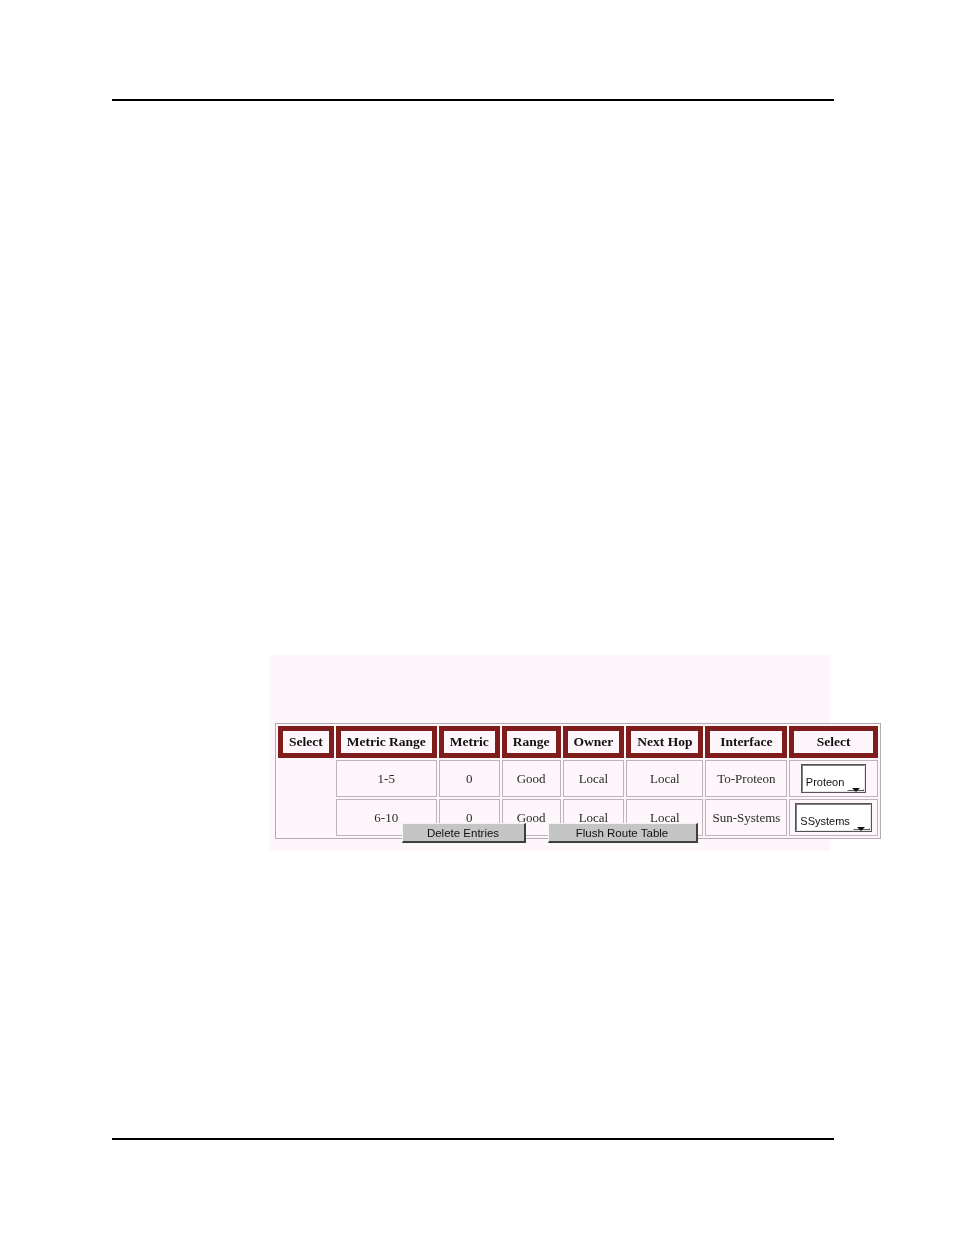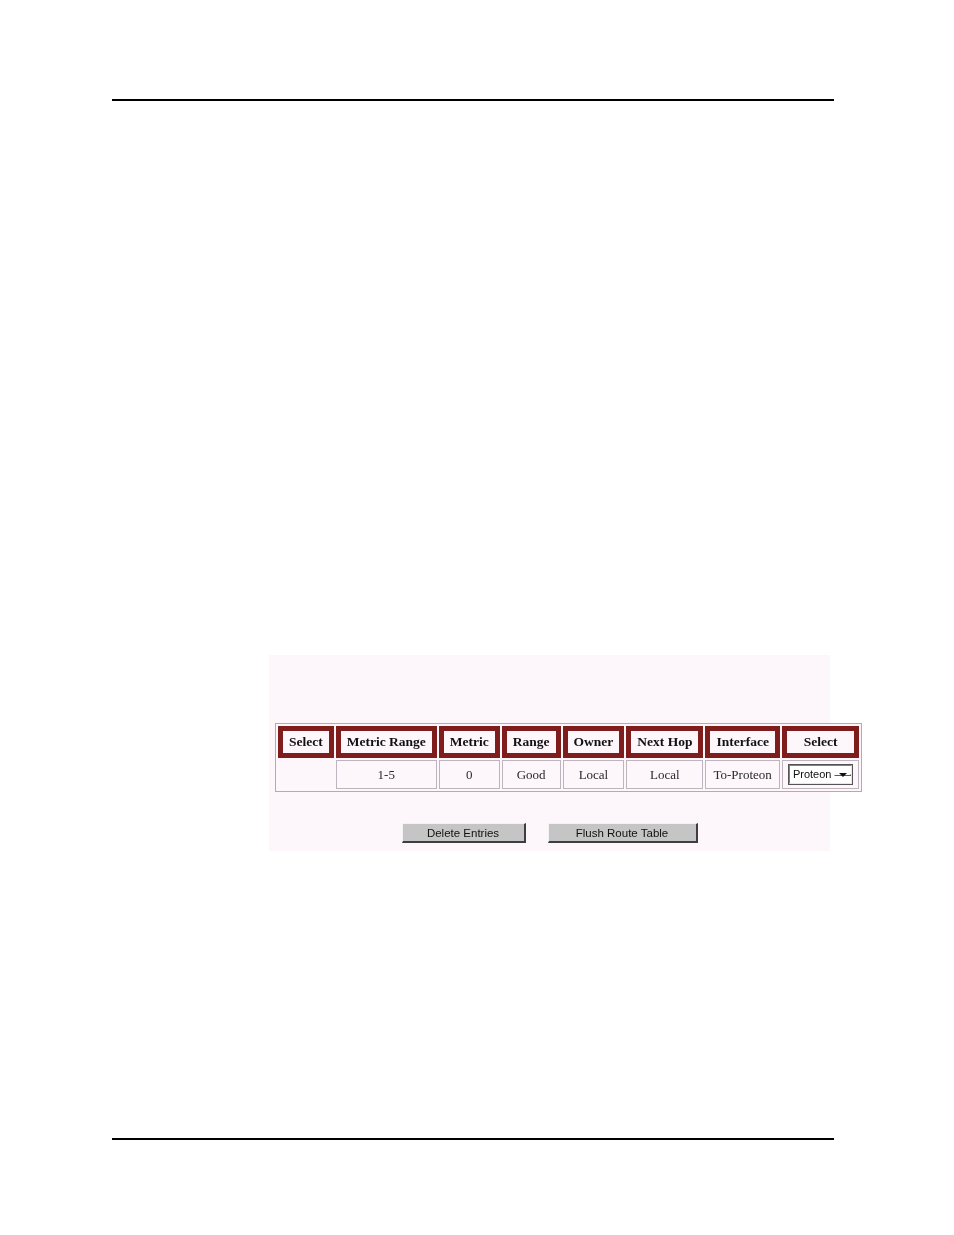--- a/index.html
+++ b/index.html
@@ -165,23 +165,23 @@
   th.c-metric     { width: 42px; }
   th.c-state      { width: 34px; }
   th.c-owner      { width: 42px; }
   th.c-nexthop    { width: 62px; }
   th.c-interface  { width: 78px; }
   th.c-zones      { width: 86px; }
 
   
   .ddl {
     display: inline-flex;
-    align-items: center;
+    align-items: flex-end;
     box-sizing: border-box;
-    height: 19px;
+    height: 27px;
     background: #ffffff;
     border-top: 1px solid #808080;
     border-left: 1px solid #808080;
     border-right: 1px solid #e8e8e8;
     border-bottom: 1px solid #e8e8e8;
     outline: 1px solid #545454;
     cursor: pointer;
     padding: 0;
   }
   .ddl-text {
@@ -281,20 +281,37 @@
             <td>To-Proteon</td>
             <td>
               <span class="ddl">
                 <span class="ddl-text">Proteon</span>
                 <span class="ddl-btn">
                   <span class="ddl-arrow"></span>
                 </span>
               </span>
             </td>
           </tr>
+          <tr>
+            <td class="sel-cell"></td>
+            <td class="c-range">6-10</td>
+            <td>0</td>
+            <td>Good</td>
+            <td>Local</td>
+            <td>Local</td>
+            <td>Sun-Systems</td>
+            <td>
+              <span class="ddl">
+                <span class="ddl-text">SSystems</span>
+                <span class="ddl-btn">
+                  <span class="ddl-arrow"></span>
+                </span>
+              </span>
+            </td>
+          </tr>
         </tbody>
       </table>
     </div>
 
     <div class="btn-row">
       <button class="btn95 btn-delete">Delete Entries</button>
       <button class="btn95 btn-flush">Flush Route Table</button>
     </div>
 
   </div>

